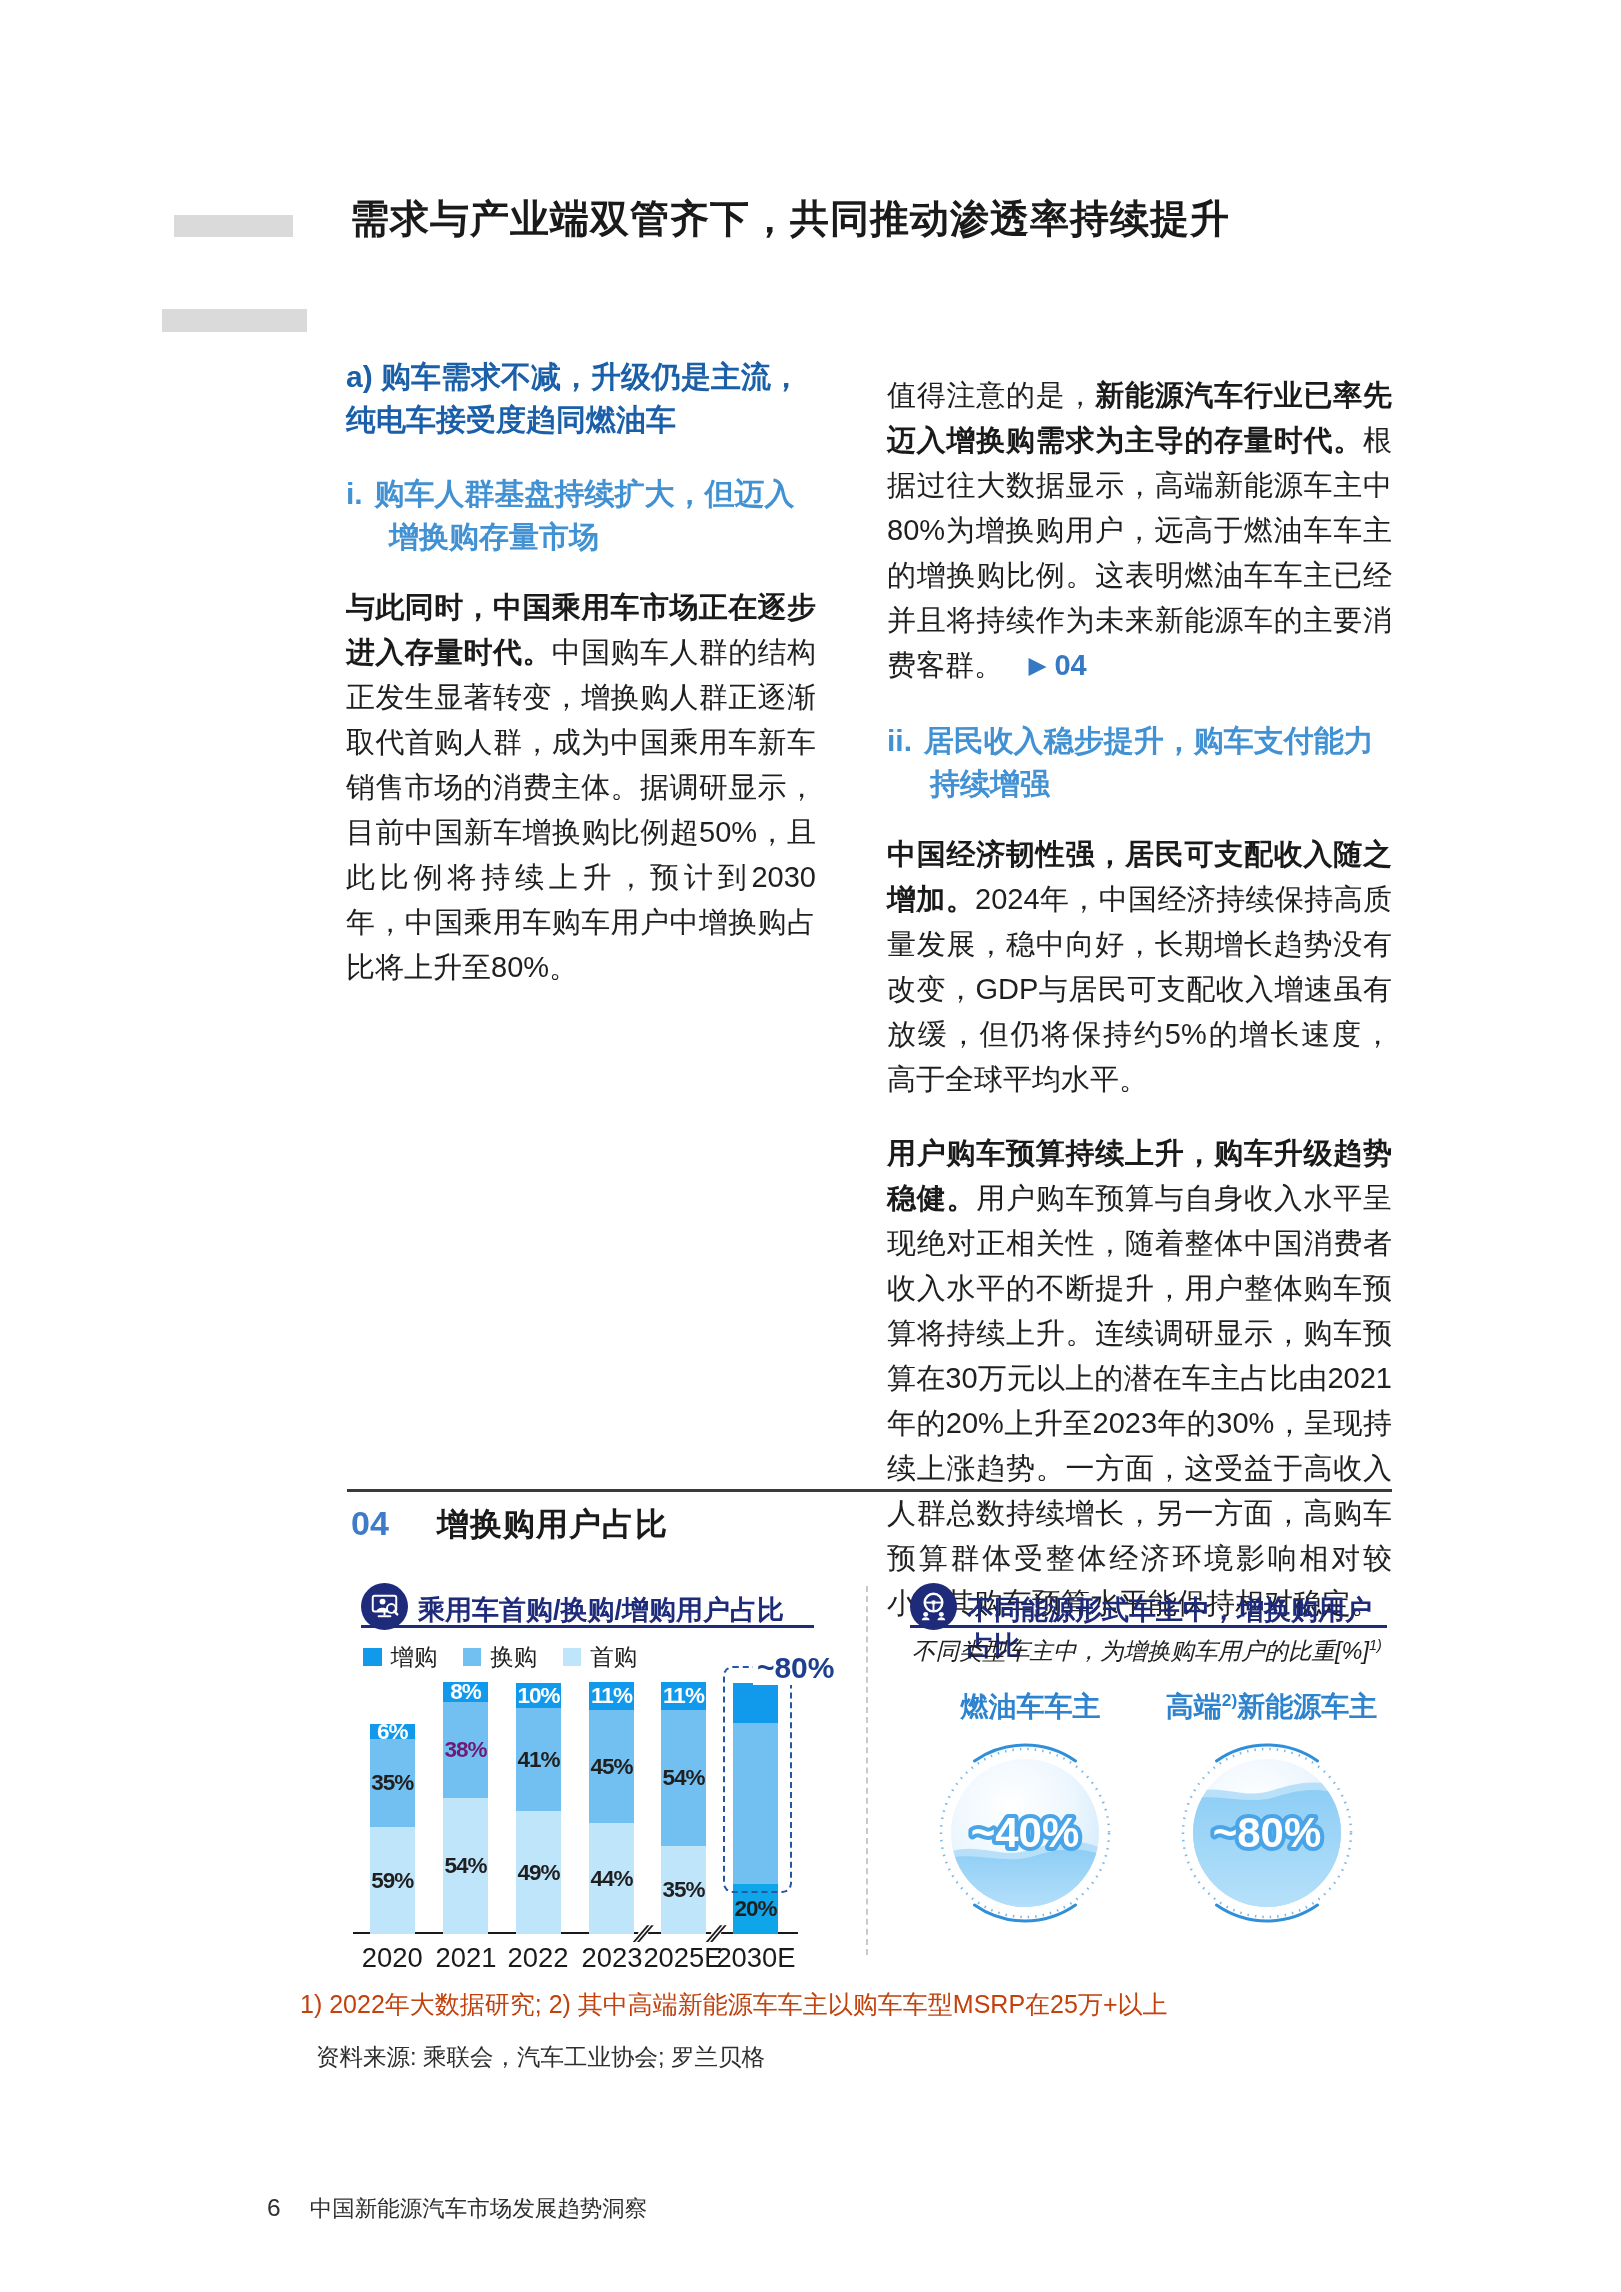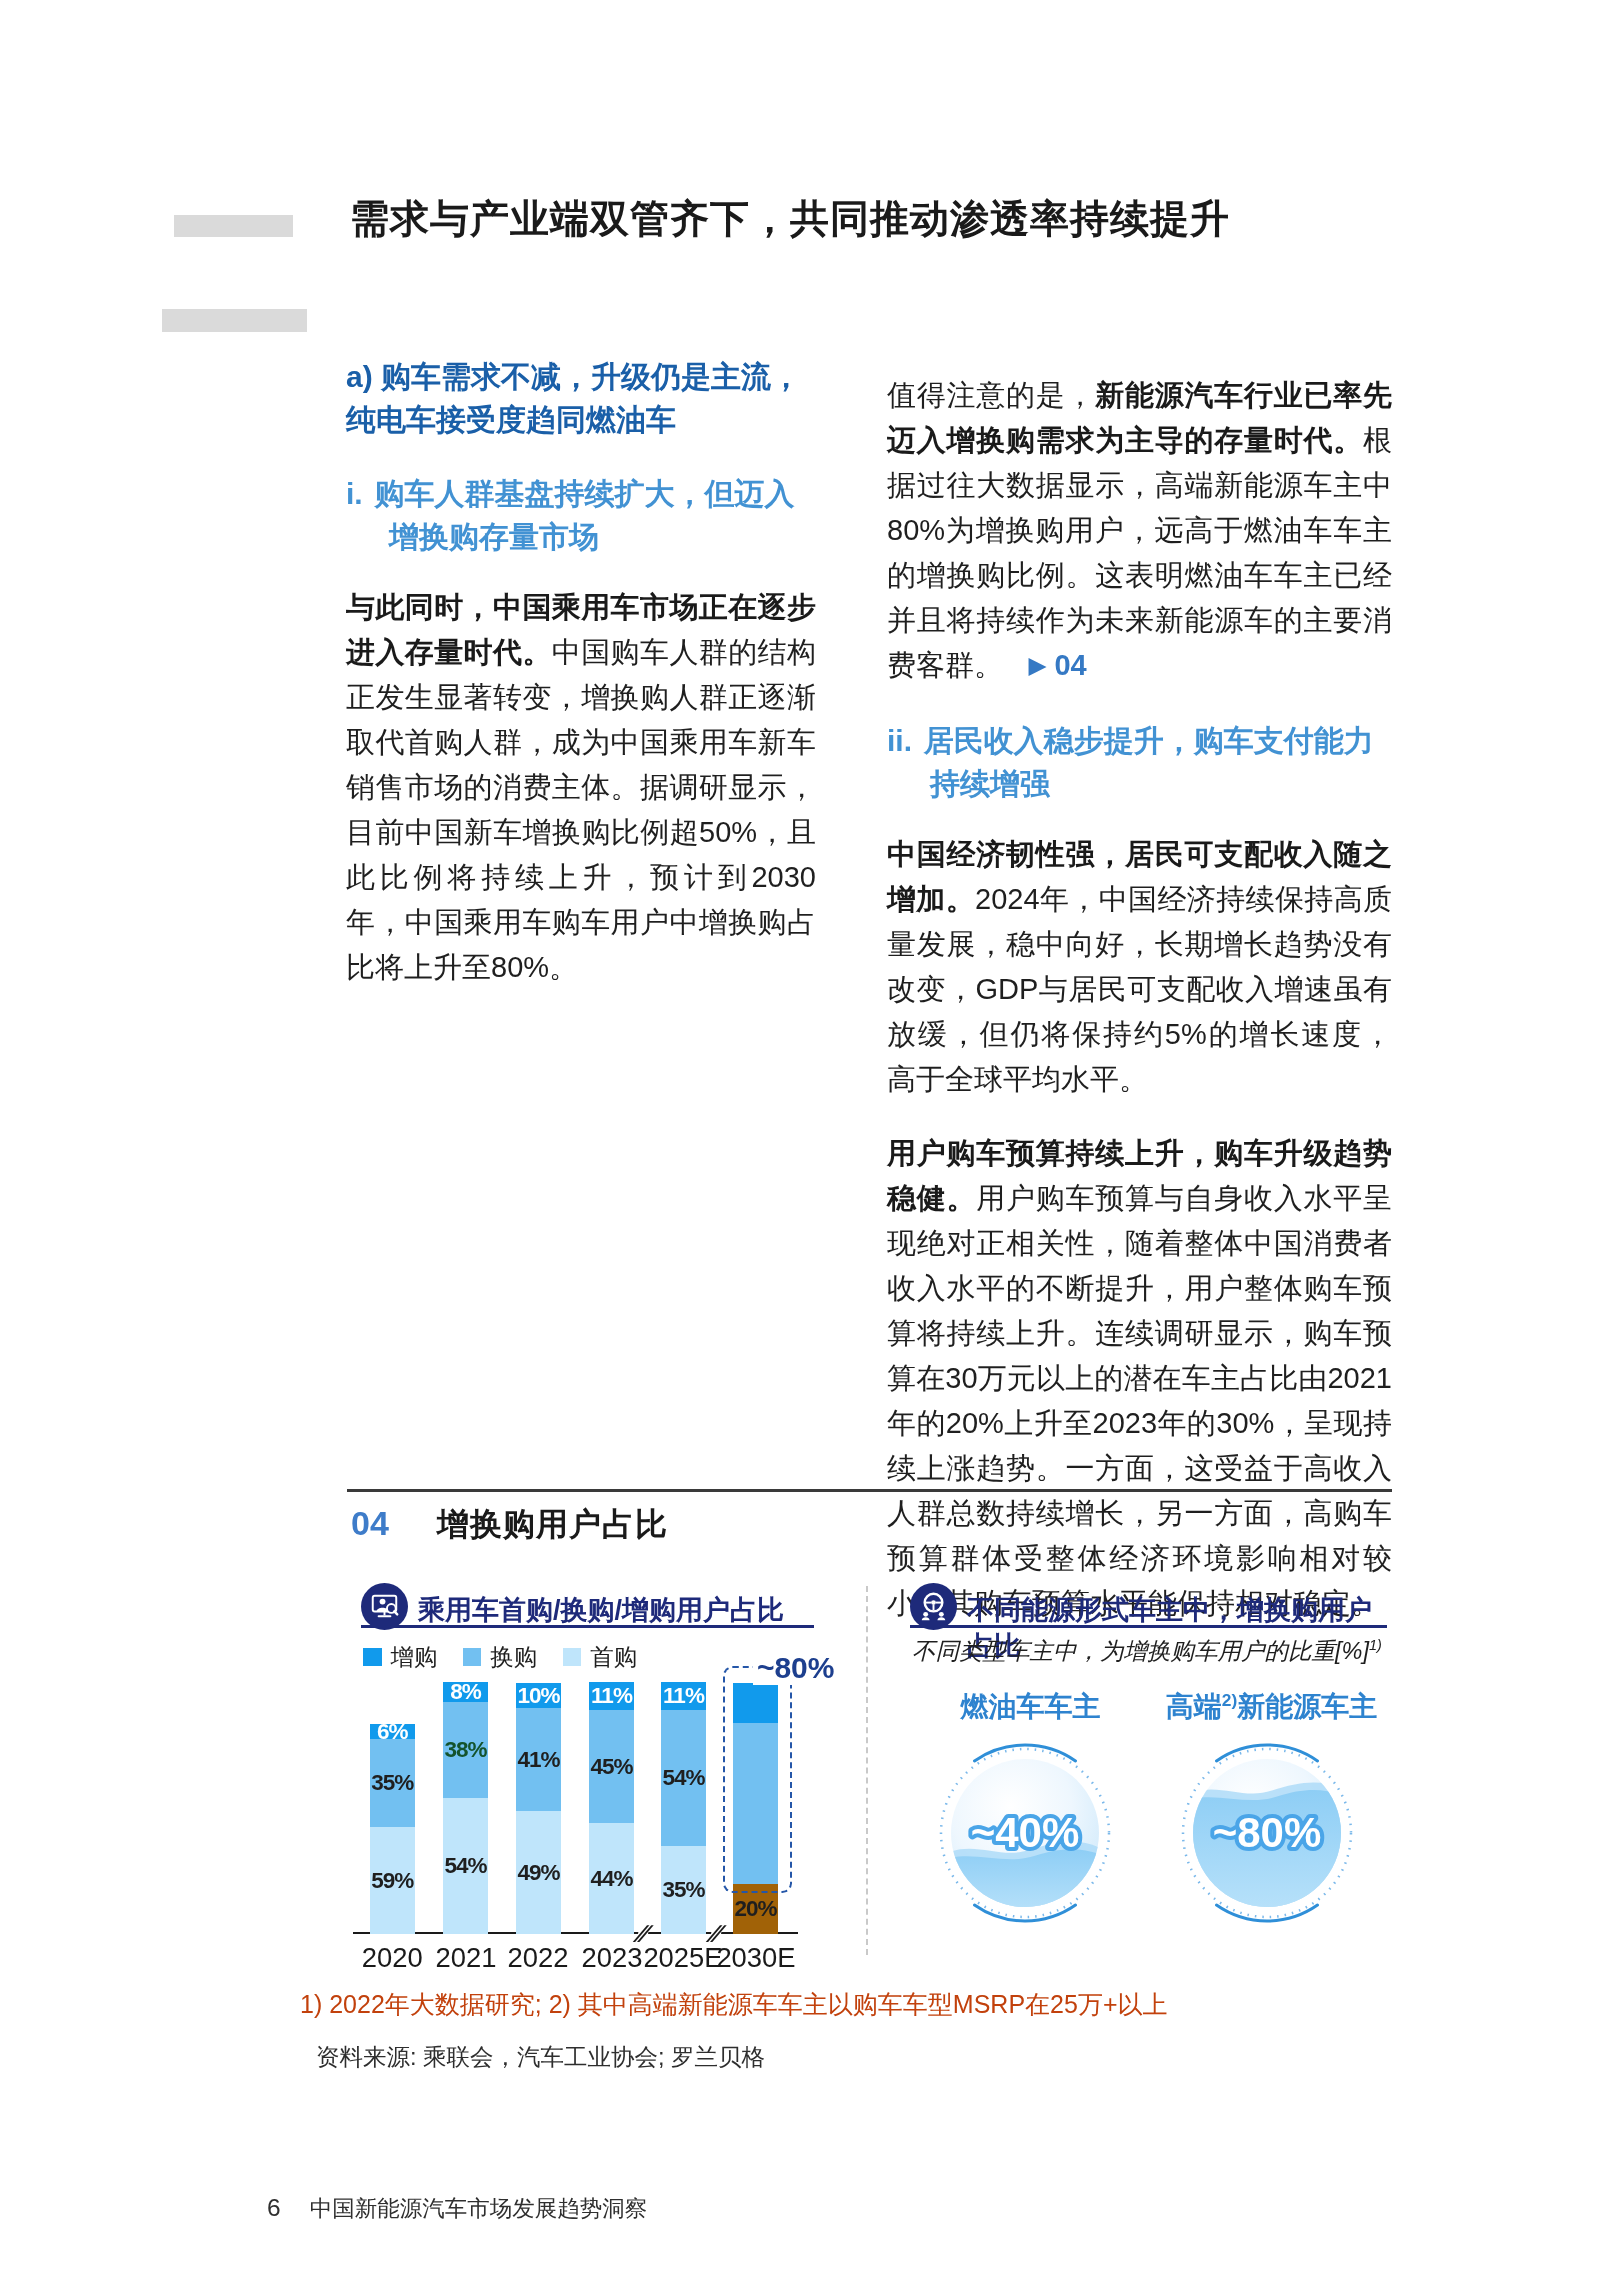--- a/index.html
+++ b/index.html
@@ -136,21 +136,21 @@
         </div>
         <div class="seg" style="height: 107px; background: rgb(191, 229, 251);">
           <span class="seglbl" style="color: rgb(31, 31, 31);">59%</span>
         </div>
       </div>
       <div class="bar" style="left: 82px; width: 45px;">
         <div class="seg" style="height: 20px; background: rgb(17, 154, 236);">
           <span class="seglbl" style="color: rgb(255, 255, 255);">8%</span>
         </div>
         <div class="seg" style="height: 96px; background: rgb(114, 192, 241);">
-          <span class="seglbl" style="color: #14532d;">38%</span>
+          <span class="seglbl" style="color: #701a75;">38%</span>
         </div>
         <div class="seg" style="height: 136px; background: rgb(191, 229, 251);">
           <span class="seglbl" style="color: rgb(31, 31, 31);">54%</span>
         </div>
       </div>
       <div class="bar" style="left: 155px; width: 45px;">
         <div class="seg" style="height: 25px; background: rgb(17, 154, 236);">
           <span class="seglbl" style="color: rgb(255, 255, 255);">10%</span>
         </div>
         <div class="seg" style="height: 103px; background: rgb(114, 192, 241);">
@@ -178,21 +178,21 @@
         <div class="seg" style="height: 136px; background: rgb(114, 192, 241);">
           <span class="seglbl" style="color: rgb(31, 31, 31);">54%</span>
         </div>
         <div class="seg" style="height: 88px; background: rgb(191, 229, 251);">
           <span class="seglbl" style="color: rgb(31, 31, 31);">35%</span>
         </div>
       </div>
       <div class="bar" style="left: 372px; width: 45px;">
         <div class="seg" style="height: 40px; background: rgb(17, 154, 236);"></div>
         <div class="seg" style="height: 161px; background: rgb(114, 192, 241);"></div>
-        <div class="seg" style="height: 50px; background: #a16207;">
+        <div class="seg" style="height: 50px; background: #0ea5e9;">
           <span class="seglbl" style="color: rgb(31, 31, 31);">20%</span>
         </div>
       </div>
       <span class="break" style="left: 277px;">∕∕</span>
       <span class="break" style="left: 350px;">∕∕</span>
     </div>
   <div class="cats" id="cats">
       <div class="cat" style="left: -12.7px;">2020</div>
       <div class="cat" style="left: 61px;">2021</div>
       <div class="cat" style="left: 133px;">2022</div>

